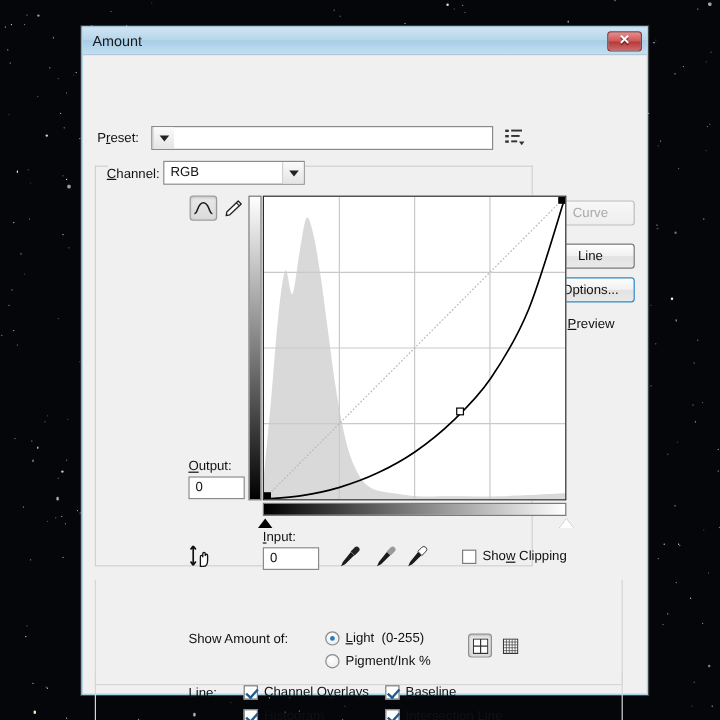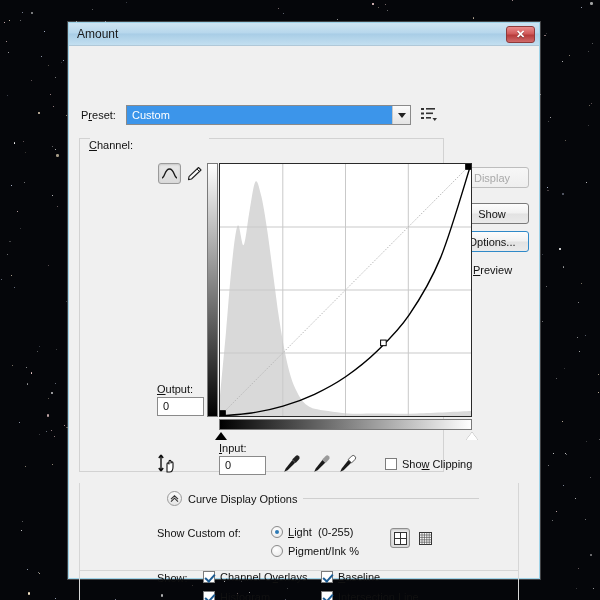--- a/index.html
+++ b/index.html
@@ -753,49 +753,54 @@
       <div id="title-text" class="lbl">Amount</div>
       <div id="close-btn">
         <span>✕</span>
       </div>
     </div>
 
     <div id="body">
 
       <div id="preset-label" class="lbl">P<u>r</u>eset:</div>
       <div id="preset-select">
-        <div id="preset-value">Custom</div>
         <div id="preset-arrow">
             <i class="caret"></i>
           </div>
       </div>
       <div id="preset-menu-icon">
         <svg width="18" height="16" viewBox="0 0 18 16">
           <rect x="1" y="2" width="3" height="2" fill="#333"></rect>
           <rect x="6" y="2" width="9" height="1.6" fill="#333"></rect>
           <rect x="1" y="6.5" width="3" height="2" fill="#333"></rect>
           <rect x="6" y="6.5" width="7" height="1.6" fill="#333"></rect>
           <rect x="1" y="11" width="3" height="2" fill="#333"></rect>
           <rect x="6" y="11" width="5" height="1.6" fill="#333"></rect>
           <polygon points="12.5,12 17,12 14.75,15" fill="#333"></polygon>
         </svg>
       </div>
 
-      <div id="btn-smooth" class="btn disabled">Display</div>
-      <div id="btn-auto" class="btn">Show</div>
+      <div id="btn-smooth" class="btn disabled">Curve</div>
+      <div id="btn-auto" class="btn">Line</div>
       <div id="btn-options" class="btn highlight">Options...</div>
 
       <div id="preview-row">
         <span class="cb checked"></span>
         <span class="lbl"><u>P</u>review</span>
       </div>
 
       <div id="group-box"></div>
 
       <div id="channel-label" class="lbl"><u>C</u>hannel:</div>
+      <div id="channel-select">
+        <div id="channel-value">RGB</div>
+        <div id="channel-arrow">
+            <i class="caret"></i>
+          </div>
+      </div>
 
       <div id="tool-curve">
         <svg width="17" height="13" viewBox="0 0 17 13">
           <path d="M1,11 C4,11 3.5,2 8.5,2 C13.5,2 13,11 16,11" fill="none" stroke="#1a1a1a" stroke-width="1.3"></path>
         </svg>
       </div>
       <div id="tool-pencil">
         <svg width="17" height="15" viewBox="0 0 17 15">
           <path d="M12.5,1.5 L15,4 L5.5,13 L2.5,13.6 L3,10.6 Z" fill="#fdfdfd" stroke="#222" stroke-width="1.1" stroke-linejoin="round"></path>
           <path d="M11,3 L13.5,5.5" stroke="#222" stroke-width="1"></path>
@@ -866,31 +871,22 @@
       </div>
 
       <div id="show-clipping-row">
         <span class="cb"></span>
         <span class="lbl">Sho<u>w</u> Clipping</span>
       </div>
 
       <div id="bottom-panel"></div>
       <div id="bottom-panel2"></div>
 
-      <div id="cdo-header">
-        <span id="cdo-toggle">
-          <svg width="9" height="9" viewBox="0 0 9 9">
-            <path d="M1,5.2 L4.5,1.8 L8,5.2 M1,7.6 L4.5,4.2 L8,7.6" fill="none" stroke="#333" stroke-width="1.1"></path>
-          </svg>
-        </span>
-        <span class="lbl">Curve Display Options</span>
-        <span id="cdo-rule"></span>
-      </div>
-
-      <div id="show-amount-label" class="lbl">Show Custom of:</div>
+
+      <div id="show-amount-label" class="lbl">Show Amount of:</div>
 
       <div id="radio-light">
         <span class="radio selected"></span>
         <span class="lbl"><u>L</u>ight&nbsp; (0-255)</span>
       </div>
       <div id="radio-pigment">
         <span class="radio"></span>
         <span class="lbl">Pi<u>g</u>ment/Ink %</span>
       </div>
 
@@ -910,21 +906,21 @@
             <line x1="7.8" y1="0.5" x2="7.8" y2="12.5"></line>
               <line x1="10.2" y1="0.5" x2="10.2" y2="12.5"></line>
             <line x1="0.5" y1="3" x2="12.5" y2="3"></line>
               <line x1="0.5" y1="5.4" x2="12.5" y2="5.4"></line>
             <line x1="0.5" y1="7.8" x2="12.5" y2="7.8"></line>
               <line x1="0.5" y1="10.2" x2="12.5" y2="10.2"></line>
           </g>
         </svg>
       </div>
 
-      <div id="show-label" class="lbl">Show:</div>
+      <div id="show-label" class="lbl">Line:</div>
 
       <div class="chkrow" id="chk-overlays">
         <span class="cb checked"></span>
         <span class="lbl">Channel O<u>v</u>erlays</span>
       </div>
       <div class="chkrow" id="chk-histogram">
         <span class="cb checked"></span>
         <span class="lbl"><u>H</u>istogram</span>
       </div>
       <div class="chkrow" id="chk-baseline">

